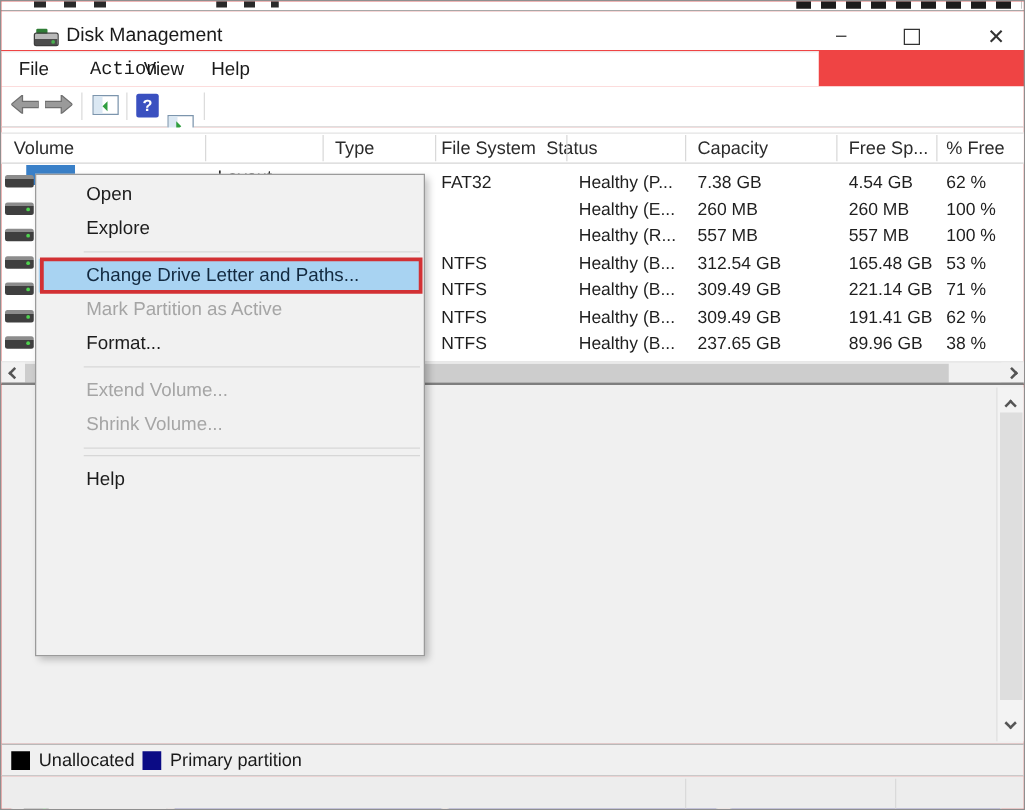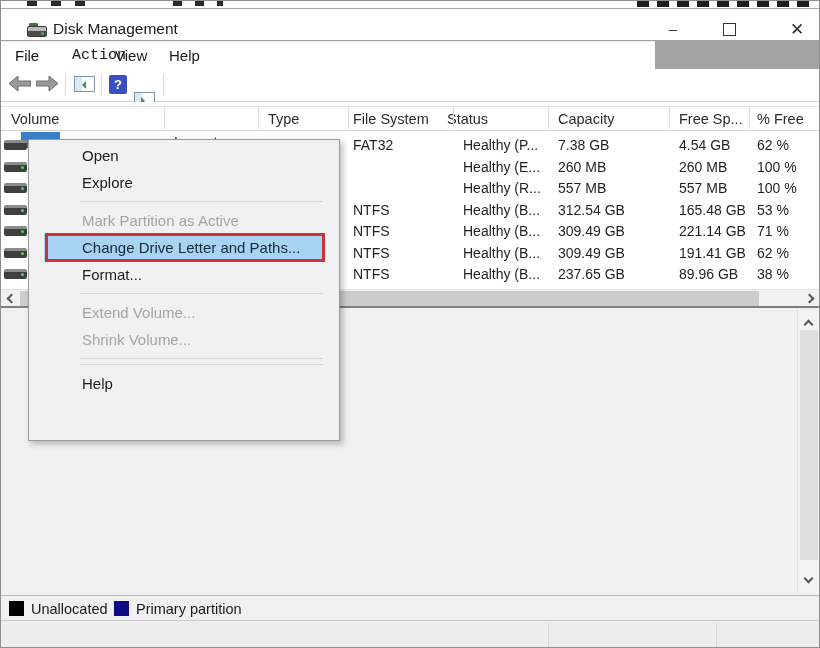--- a/index.html
+++ b/index.html
@@ -1,18 +1,18 @@
 <!DOCTYPE html>
 <html><head>
 <meta charset="utf-8">
 <style>
   * { margin:0; padding:0; box-sizing:border-box; }
   body { background:#cccccc; font-family:"Liberation Sans", sans-serif; }
   #screen {
-    position:relative; width:820px; height:648px; background:#a3a3a3;
+    position:relative; width:820px; height:648px; background:#ef4444;
     overflow:hidden; border:1px solid #8f8f8f; color:#1a1a1a;
   }
   .abs { position:absolute; }
 
   
   .top-sliver { left:0; top:0; width:820px; height:7px; background:#fff; }
   .sliver-marks-a { left:26px; top:0; width:70px; height:5px;
     background:repeating-linear-gradient(90deg,#2a2a2a 0 10px, transparent 10px 24px); }
   .sliver-marks-b { left:172px; top:0; width:50px; height:5px;
     background:repeating-linear-gradient(90deg,#2a2a2a 0 9px, transparent 9px 22px); }
@@ -104,22 +104,22 @@
   .sw-unalloc { left:8px; background:#000000; }
   .sw-primary { left:113px; background:#0b0b85; }
   .legend span.lab { position:absolute; top:5px; font-size:14.5px; }
   .lab-unalloc { left:30px; } .lab-primary { left:135px; }
 
   
   .statusbar { left:0; top:620px; width:820px; height:28px; background:#ededed; }
   .sb-div { position:absolute; top:2px; width:1px; height:24px; background:#dadada; }
 
   
-  .context-menu { left:27px; top:138px; width:312px; height:302px; background:#f1f1f1;
-     border:1px solid #9b9b9b; box-shadow:3px 3px 6px rgba(0,0,0,.25); padding:2px 15px; z-index:50; }
+  .context-menu { left:27px; top:138px; width:312px; height:386px; background:#f1f1f1;
+     border:1px solid #9b9b9b; box-shadow:3px 3px 6px rgba(0,0,0,.25); padding:2px 2px; z-index:50; }
   .cm-item { position:relative; height:27px; line-height:27px; padding-left:38px; font-size:15px; color:#1c1c1c; white-space:nowrap; }
   .cm-item.disabled { color:#a5a5a5; }
   .cm-item.highlight { background:#a8d3f2; color:#12293f; }
   .cm-sep { height:1px; margin:5px 1px 5px 36px; background:#d7d7d7; }
   .red-frame { position:absolute; left:1px; right:-1px; top:-1px; bottom:-1px; border:3px solid #d23134; pointer-events:none; }
 </style>
 </head>
 <body>
 
 <div id="screen">
@@ -179,21 +179,21 @@
         <i>✓</i>
     </div>
   </div>
 
   <div class="abs list-pane"></div>
   <div class="abs list-header">
     <span style="left:10px;">Volume</span>
     <span style="left:173px;margin-top:23px;">Layout</span>
     <span style="left:267px;">Type</span>
     <span style="left:352px;">File System</span>
-    <span style="left:446px;">Status</span>
+    <span style="left:436px;">Status</span>
     <span style="left:557px;">Capacity</span>
     <span style="left:678px;">Free Sp...</span>
     <span style="left:756px;">% Free</span>
   </div>
   <div class="abs h-sep" style="left:163px;"></div>
   <div class="abs h-sep" style="left:257px;"></div>
   <div class="abs h-sep" style="left:347px;"></div>
   <div class="abs h-sep" style="left:452px;"></div>
   <div class="abs h-sep" style="left:547px;"></div>
   <div class="abs h-sep" style="left:668px;"></div>
@@ -311,25 +311,25 @@
 
   <div class="abs statusbar">
     <span class="sb-div" style="left:547px;"></span>
     <span class="sb-div" style="left:715px;"></span>
   </div>
 
   <div class="abs context-menu">
     <div class="cm-item">Open</div>
     <div class="cm-item">Explore</div>
     <div class="cm-sep"></div>
-    <div class="cm-item disabled">Mark Partition as Active</div>
     <div class="cm-item highlight">
       <span>Change Drive Letter and Paths...</span>
       <span class="red-frame"></span>
     </div>
+    <div class="cm-item disabled">Mark Partition as Active</div>
     <div class="cm-item">Format...</div>
     <div class="cm-sep"></div>
     <div class="cm-item disabled">Extend Volume...</div>
     <div class="cm-item disabled">Shrink Volume...</div>
     <div class="cm-sep"></div>
     <div class="cm-sep"></div>
     <div class="cm-item">Help</div>
   </div>
 
 </div>

